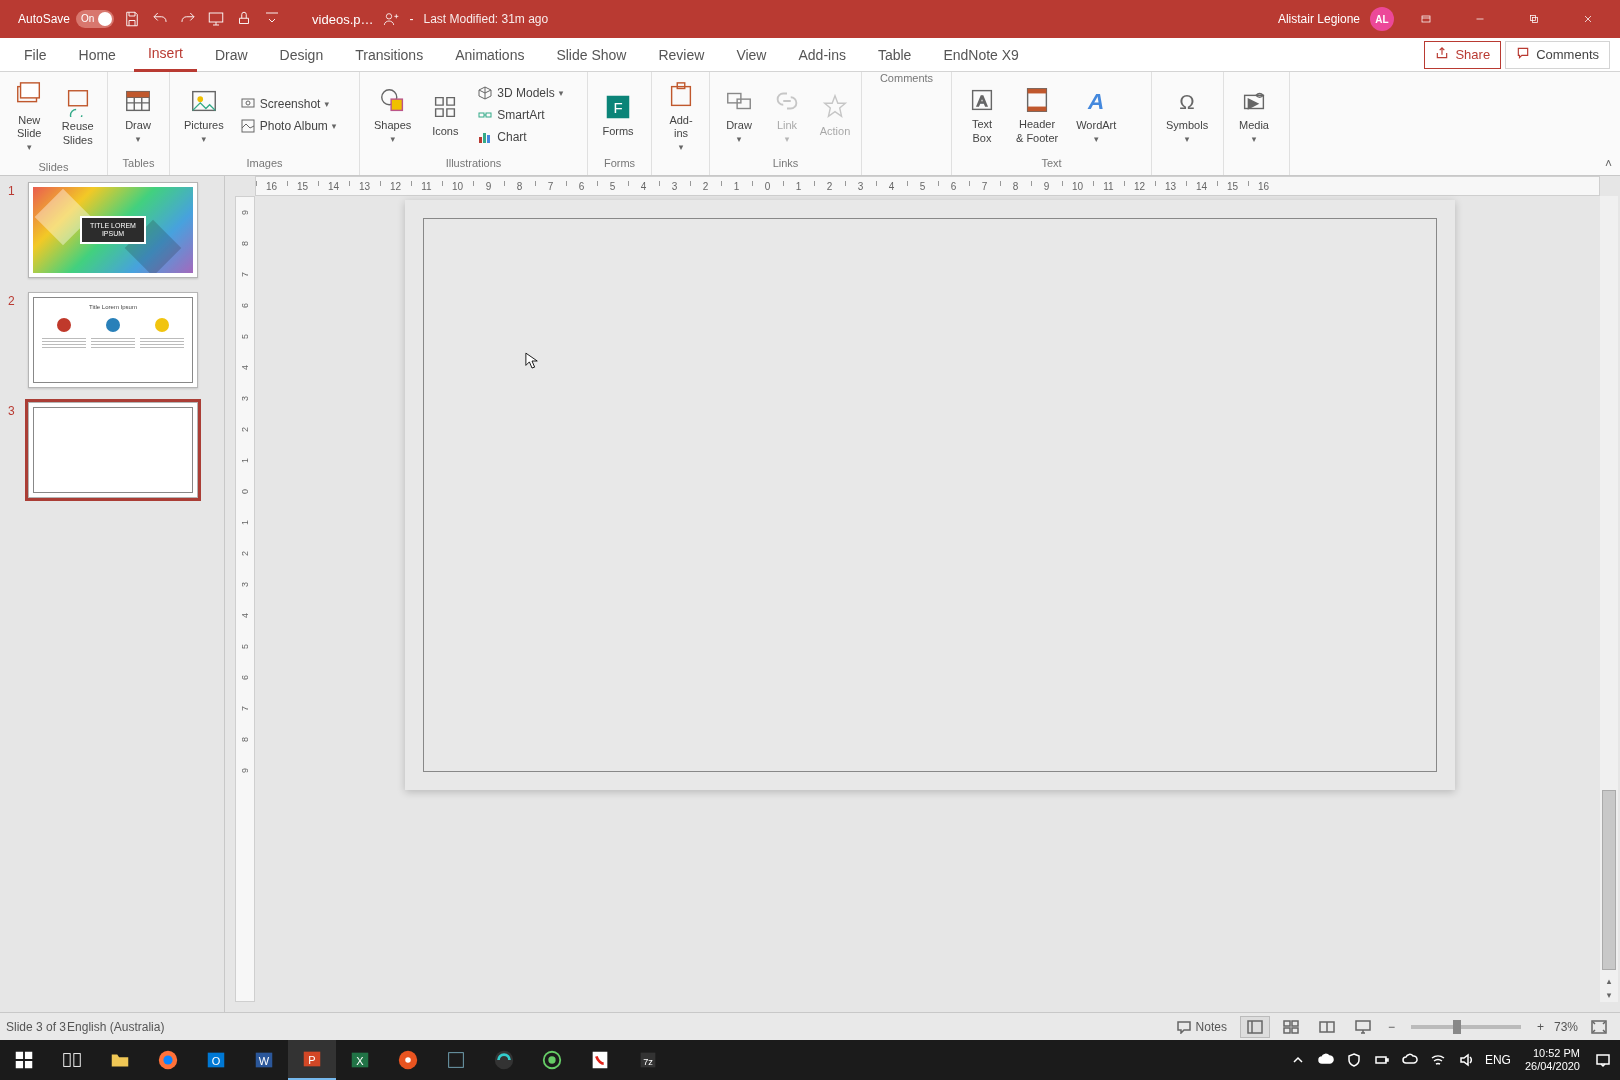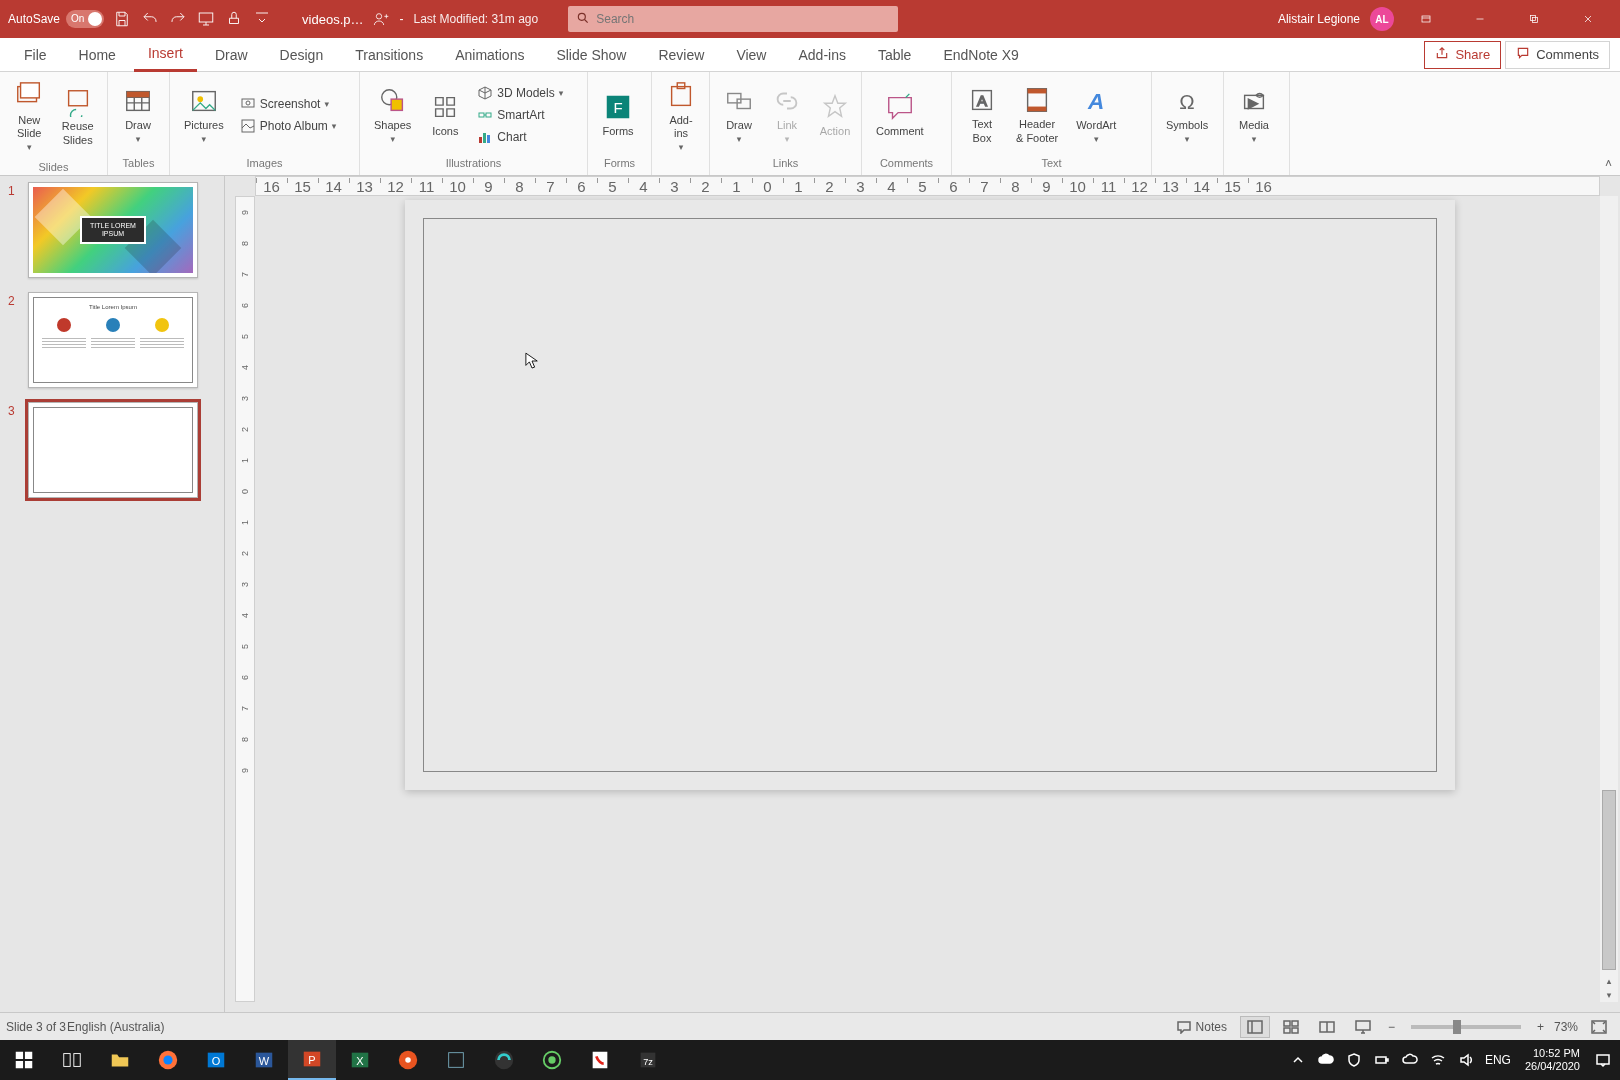--- a/index.html
+++ b/index.html
@@ -1,20 +1,20 @@
 <!DOCTYPE html>
 <html><head>
 <meta charset="utf-8">
 <style>
 * { margin: 0; padding: 0; box-sizing: border-box; font-family: 'Segoe UI', Tahoma, sans-serif; user-select: none; }
 body { width: 1620px; height: 1080px; background: #e6e6e6; overflow: hidden; position: relative; }
 
 
 .title-bar { height: 38px; background: #b93a32; display: flex; align-items: center; color: #fff; }
-.ts-left { display: flex; align-items: center; gap: 8px; padding-left: 8px; }
+.ts-left { display: flex; align-items: center; gap: 8px; padding-left: 18px; }
 .autosave { font-size: 12px; display: flex; align-items: center; gap: 6px; }
 .toggle { width: 38px; height: 18px; background: #d8776e; border-radius: 9px; position: relative; }
 .toggle::after { content: ""; position: absolute; right: 2px; top: 2px; width: 14px; height: 14px; border-radius: 50%; background: #fff; }
 .toggle-label { position:absolute; left:5px; top:0; font-size:10px; color:#fff; line-height:18px;}
 .qat-ico { width: 20px; height: 20px; display: inline-flex; align-items: center; justify-content:center; opacity:.95; }
 .qat-ico svg { width:18px; height:18px; stroke:#fff; fill:none; stroke-width:1.3; }
 .ts-center { flex:1; display:flex; align-items:center; gap:10px; font-size:12px; justify-content:flex-start; padding-left:30px;}
 .file-name { font-size:13px; }
 .last-mod { opacity:.9; }
 .search-box { margin-left:20px; width:330px; height:26px; background:#e7a7a1; border-radius:2px; display:flex; align-items:center; padding:0 8px; gap:6px; }
@@ -68,21 +68,21 @@
 .thumb2-inner { position:absolute; inset:4px; border:1px solid #888; background:#fff; padding:6px; }
 .thumb2-title { font-size:6px; text-align:center; color:#444; margin-bottom:8px;}
 .thumb2-icons { display:flex; justify-content:space-around; margin-bottom:6px;}
 .thumb2-icons span { width:14px; height:14px; border-radius:50%; display:inline-block;}
 .thumb2-lines { display:flex; justify-content:space-around; }
 .thumb2-lines div { width:30%; height:10px; background:repeating-linear-gradient(#bbb,#bbb 1px,transparent 1px,transparent 3px);}
 
 
 .editor { flex:1; position:relative; background:#e6e6e6; }
 .ruler-h { position:absolute; top:0; left:30px; right:20px; height:20px; background:#f7f7f7; border:1px solid #cfcfcf; display:flex; align-items:center; justify-content:center; overflow:hidden;}
-.ruler-h-ticks { position:absolute; inset:0; display:flex; font-size:15px; color:#666; align-items:center;}
+.ruler-h-ticks { position:absolute; inset:0; display:flex; font-size:10px; color:#666; align-items:center;}
 .ruler-h-ticks span { flex: 0 0 auto; width:31px; text-align:center; position:relative;}
 .ruler-h-ticks span::before { content:""; position:absolute; left:0; top:0; width:1px; height:5px; background:#999;}
 .ruler-v { position:absolute; top:20px; left:10px; width:20px; bottom:10px; background:#f7f7f7; border:1px solid #cfcfcf; }
 .ruler-v-ticks { position:absolute; inset:0; display:flex; flex-direction:column; font-size:9px; color:#666; align-items:center; }
 .ruler-v-ticks span { flex:0 0 auto; height:31px; writing-mode:vertical-rl; transform:rotate(180deg); display:flex; align-items:center; justify-content:center;}
 .canvas-outer{ position:absolute; top:24px; left:40px; right:26px; bottom:14px; display:flex; align-items:flex-start; justify-content:center; }
 .slide-canvas { width:1050px; height:590px; background:#e8e8e8; box-shadow:0 2px 8px rgba(0,0,0,.2); position:relative; }
 .slide-border { position:absolute; inset:18px; border:1px solid #888; }
 .cursor-ptr { position:absolute; width:14px; height:18px; }
 .vscroll { position:absolute; right:2px; top:20px; width:18px; bottom:10px; background:#f0f0f0; display:flex; flex-direction:column; align-items:center; }
@@ -157,27 +157,20 @@
   <div class="ts-center">
     <span class="file-name">videos.p…</span>
     <span class="qat-ico" style="width:16px;height:16px;">
         <svg viewBox="0 0 24 24">
           <circle cx="9" cy="8" r="4"></circle>
           <path d="M2 21c0-4 4-6 7-6s7 2 7 6 M17 8h6 M20 5v6"></path>
         </svg>
       </span>
     <span> - </span>
     <span class="last-mod">Last Modified: 31m ago</span>
-    <div class="search-box">
-      <span><svg viewBox="0 0 24 24">
-            <circle cx="10" cy="10" r="6"></circle>
-            <path d="M20 20l-5-5"></path>
-          </svg></span>
-      <input placeholder="Search" style="">
-    </div>
   </div>
   <div class="ts-right">
     <span class="user-name">Alistair Legione</span>
     <span class="avatar">AL</span>
     <span class="win-ctrl">
         <svg viewBox="0 0 24 24">
           <rect x="4" y="6" width="16" height="12"></rect>
           <path d="M4 10h16"></path>
         </svg>
       </span>
@@ -429,31 +422,20 @@
               <path d="M16 4l3 8h8l-6 5 2 9-7-5-7 5 2-9-6-5h8z"></path>
             </svg>
           </span>
         <span>Action</span>
       </div>
     </div>
     <div class="rib-label">Links</div>
   </div>
 
   <div class="rib-group" style="width:90px;">
-    <div class="rib-items">
-      <div class="btn-v">
-        <span class="ico-lg">
-            <svg viewBox="0 0 32 32" fill="none" stroke="#b58" stroke-width="1.5">
-              <path d="M4 6h24v16H14l-6 6v-6H4z"></path>
-              <path d="M22 6l4-4" stroke="#3a8"></path>
-            </svg>
-          </span>
-        <span>Comment</span>
-      </div>
-    </div>
     <div class="rib-label">Comments</div>
   </div>
 
   <div class="rib-group" style="width:200px;">
     <div class="rib-items">
       <div class="btn-v">
         <span class="ico-lg">
             <svg viewBox="0 0 32 32" fill="none" stroke="#666" stroke-width="1.5">
               <rect x="6" y="6" width="20" height="20"></rect>
               <text x="16" y="22" font-size="16" fill="#48d" text-anchor="middle">A</text>

